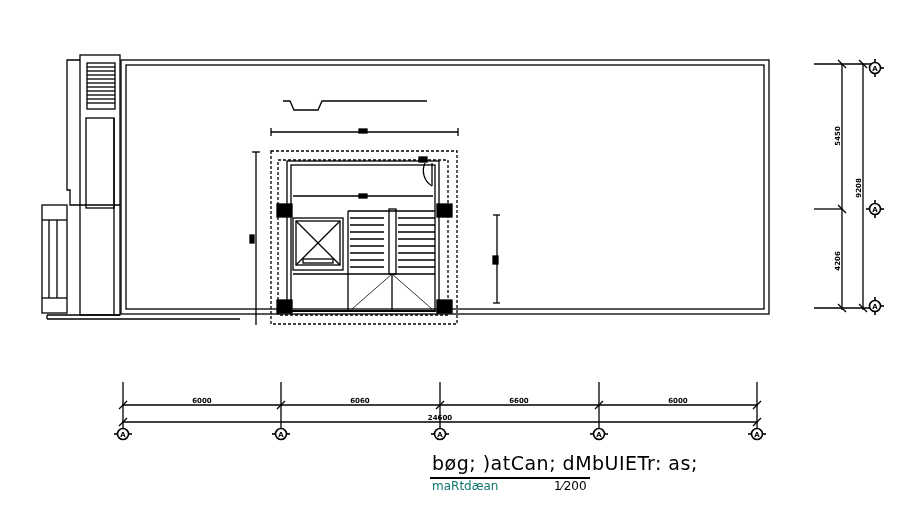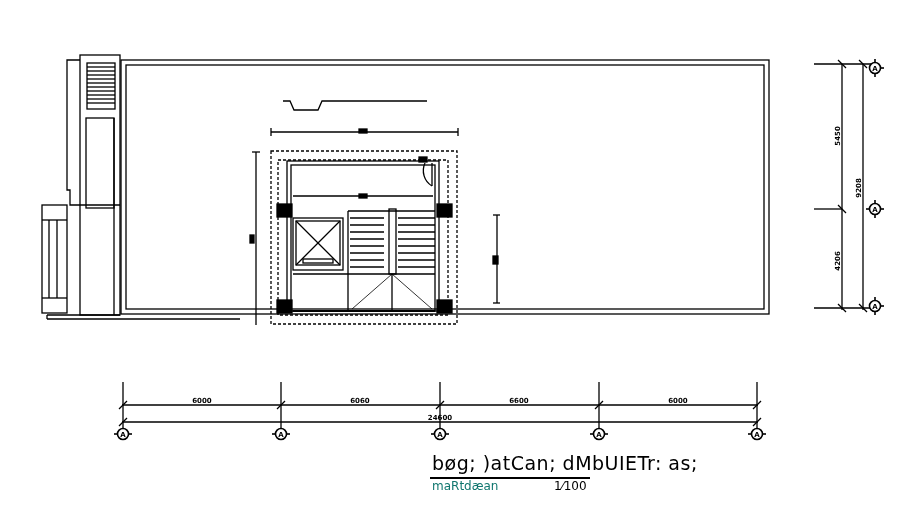--- a/index.html
+++ b/index.html
@@ -216,13 +216,13 @@
   <g text-anchor="middle">
     <text class="dimtxt" transform="translate(840,136) rotate(-90)">5450</text>
     <text class="dimtxt" transform="translate(840,261) rotate(-90)">4206</text>
     <text class="dimtxt" transform="translate(861,188) rotate(-90)">9208</text>
   </g>
 </svg>
 
 <div class="title-text">bøg; )atCan; dMbUIETr: as;</div>
 <div class="title-rule"></div>
 <div class="sub-left">maRtdæan</div>
-<div class="sub-right">1⁄100</div>
+<div class="sub-right">1⁄200</div>
 
 </body></html>

